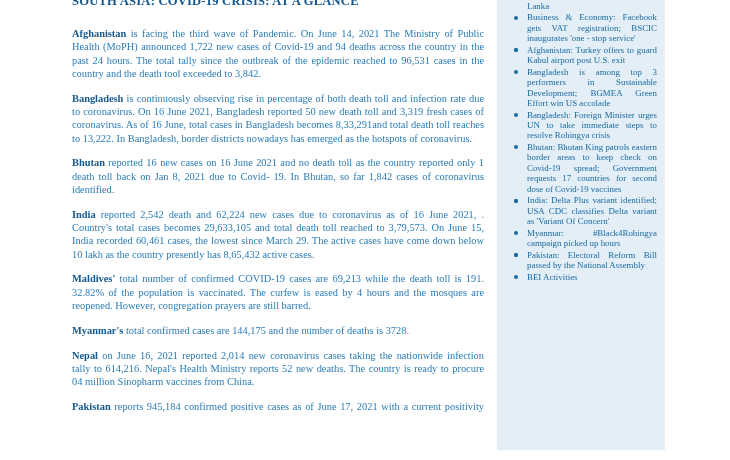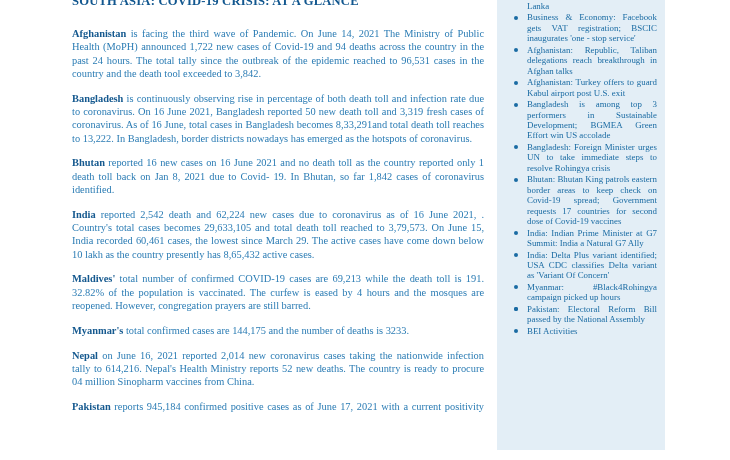--- a/index.html
+++ b/index.html
@@ -119,36 +119,36 @@
 
   <div id="main-column">
     <h1 id="article-title">SOUTH ASIA: COVID-19 CRISIS: AT A GLANCE</h1>
 
     <div id="paras-wrap">
         <p class="para"><span class="lead">Afghanistan</span><span> is facing the third wave of Pandemic. On June 14, 2021 The Ministry of Public Health (MoPH) announced 1,722 new cases of Covid-19 and 94 deaths across the country in the past 24 hours. The total tally since the outbreak of the epidemic reached to 96,531 cases in the country and the death tool exceeded to 3,842.</span></p>
         <p class="para"><span class="lead">Bangladesh</span><span> is continuously observing rise in percentage of both death toll and infection rate due to coronavirus. On 16 June 2021, Bangladesh reported 50 new death toll and 3,319 fresh cases of coronavirus. As of 16 June, total cases in Bangladesh becomes 8,33,291and total death toll reaches to 13,222. In Bangladesh, border districts nowadays has emerged as the hotspots of coronavirus.</span></p>
         <p class="para"><span class="lead">Bhutan</span><span> reported 16 new cases on 16 June 2021 and no death toll as the country reported only 1 death toll back on Jan 8, 2021 due to Covid- 19. In Bhutan, so far 1,842 cases of coronavirus identified.</span></p>
         <p class="para"><span class="lead">India</span><span> reported 2,542 death and 62,224 new cases due to coronavirus as of 16 June 2021, . Country's total cases becomes 29,633,105 and total death toll reached to 3,79,573. On June 15, India recorded 60,461 cases, the lowest since March 29. The active cases have come down below 10 lakh as the country presently has 8,65,432 active cases.</span></p>
         <p class="para"><span class="lead">Maldives'</span><span> total number of confirmed COVID-19 cases are 69,213 while the death toll is 191. 32.82% of the population is vaccinated.  The curfew is eased by 4 hours and the mosques are reopened. However, congregation prayers are still barred.</span></p>
-        <p class="para"><span class="lead">Myanmar's</span><span> total confirmed cases are 144,175 and the number of deaths is 3233.</span></p>
+        <p class="para"><span class="lead">Myanmar's</span><span> total confirmed cases are 144,175 and the number of deaths is 3728.</span></p>
         <p class="para"><span class="lead">Nepal</span><span> on June 16, 2021 reported 2,014 new coronavirus cases taking the nationwide infection tally to 614,216. Nepal's Health Ministry reports 52 new deaths. The country is ready to procure 04 million Sinopharm vaccines from China.</span></p>
         <p class="para"><span class="lead">Pakistan</span><span> reports 945,184 confirmed positive cases as of June 17, 2021 with a current positivity rate 3.0%. Total death toll became 21874.</span></p>
       </div>
   </div>
 
   <div id="sidebar-box">
     <ul id="sidebar-list">
         <li class="no-bullet"><span>says; Government to start negotiations to sign PTA with Sri Lanka</span></li>
         <li><span class="bullet"></span><span>Business &amp; Economy: Facebook gets VAT registration; BSCIC inaugurates 'one - stop service'</span></li>
-        <li><span class="bullet"></span><span>Afghanistan: Republic, Taliban delegations reach breakthrough in Afghan talks</span></li>
+        <li><span class="bullet"></span></li>
         <li><span class="bullet"></span><span>Afghanistan: Turkey offers to guard Kabul airport post U.S. exit</span></li>
         <li><span class="bullet"></span><span>Bangladesh is among top 3 performers in Sustainable Development; BGMEA Green Effort win US accolade</span></li>
         <li><span class="bullet"></span><span>Bangladesh: Foreign Minister urges UN to take immediate steps to resolve Rohingya crisis</span></li>
         <li><span class="bullet"></span><span>Bhutan: Bhutan King patrols eastern border areas to keep check on Covid-19 spread; Government requests 17 countries for second dose of Covid-19 vaccines</span></li>
-        <li><span class="bullet"></span><span>India: Indian Prime Minister at G7 Summit: India a Natural G7 Ally</span></li>
+        <li><span class="bullet"></span></li>
         <li><span class="bullet"></span><span>India: Delta Plus variant identified; USA CDC classifies Delta variant as 'Variant Of Concern'</span></li>
         <li><span class="bullet"></span><span>Myanmar: #Black4Rohingya campaign picked up hours</span></li>
         <li><span class="bullet"></span></li>
         <li><span class="bullet"></span><span>Pakistan: Electoral Reform Bill passed by the National Assembly</span></li>
         <li><span class="bullet"></span><span>BEI Activities</span></li>
       </ul>
   </div>
 
 </div>
 

